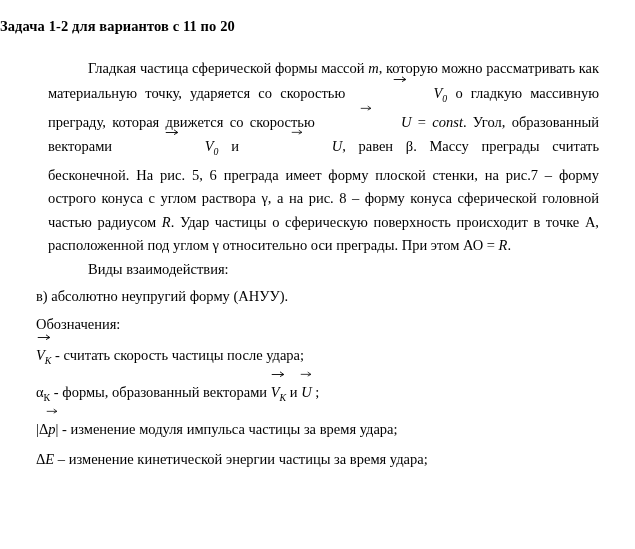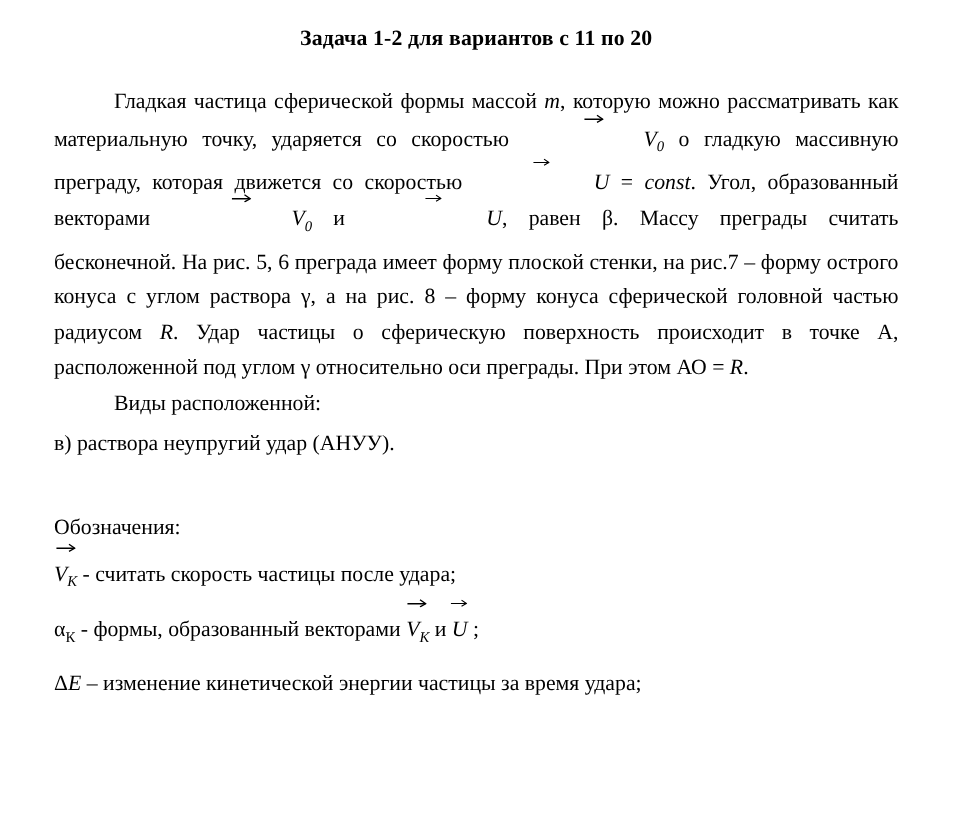--- a/index.html
+++ b/index.html
@@ -15,31 +15,30 @@
     overflow: hidden;
   }
   .page {
     position: relative;
     width: 635px;
     height: 549px;
     padding: 0;
     box-sizing: border-box;
   }
   .title {
-    text-align: center;
     font-weight: bold;
     font-size: 14.5px;
     margin: 18px 0 0 0;
     letter-spacing: 0.1px;
   }
   .body-block {
     margin: 22px 36px 0 36px;
   }
   p.para {
-    margin: 0 0 0 0;
+    margin: 0 0 0 12px;
     font-size: 14.5px;
     line-height: 23.5px;
     text-align: justify;
     text-justify: inter-word;
   }
   p.indent {
     text-indent: 40px;
   }
   .italic { font-style: italic; }
   .sub-up {
@@ -75,21 +74,20 @@
     line-height: 30px;
     white-space: nowrap;
   }
   .list-line {
     font-size: 14.5px;
     line-height: 30px;
   }
   .section-label {
     font-size: 14.5px;
     line-height: 26px;
-    margin-top: 28px;
   }
 </style>
 </head>
 <body>
 
 <div class="page">
 
   <div class="title">Задача 1-2 для вариантов с 11 по 20</div>
 
   <div class="body-block">
@@ -101,40 +99,44 @@
             <line x1="0" y1="4.5" x2="12" y2="4.5" stroke="#000" stroke-width="0.9"></line>
             <polyline points="8.5,1.8 12.3,4.5 8.5,6.6" fill="none" stroke="#000" stroke-width="0.9"></polyline>
           </svg><span class="vec-inner">U</span></span><span> = </span><span class="italic">const</span><span>. Угол, образованный векторами </span><span class="vec"><svg class="arrow" viewBox="0 0 13 7">
             <line x1="0" y1="4.5" x2="12" y2="4.5" stroke="#000" stroke-width="0.9"></line>
             <polyline points="8.5,1.8 12.3,4.5 8.5,6.6" fill="none" stroke="#000" stroke-width="0.9"></polyline>
           </svg><span class="vec-inner"><span>V</span><span class="sub-up">0</span></span></span><span> и </span><span class="vec narrow"><svg class="arrow" viewBox="0 0 13 7">
             <line x1="0" y1="4.5" x2="12" y2="4.5" stroke="#000" stroke-width="0.9"></line>
             <polyline points="8.5,1.8 12.3,4.5 8.5,6.6" fill="none" stroke="#000" stroke-width="0.9"></polyline>
           </svg><span class="vec-inner">U</span></span><span>, равен β. Массу преграды считать бесконечной. На рис. 5, 6 преграда имеет форму плоской стенки, на рис.7 – форму острого конуса с углом раствора γ, а на рис. 8 – форму конуса сферической головной частью радиусом </span><span class="italic">R</span><span>. Удар частицы о сферическую поверхность происходит в точке А, расположенной под углом γ относительно оси преграды. При этом АО = </span><span class="italic">R</span><span>.</span></p>
 
-    <p class="para indent">Виды расположенной:</p>
+    <p class="para indent">Виды взаимодействия:</p>
 
-    <div class="list-line">в) раствора неупругий удар (АНУУ).</div>
+    <div class="list-line">в) абсолютно неупругий форму (АНУУ).</div>
 
     <div class="section-label">Обозначения:</div>
 
     <div class="notations">
 
       <div class="notation-line"><span class="vec"><svg class="arrow" viewBox="0 0 13 7">
               <line x1="0" y1="4.5" x2="12" y2="4.5" stroke="#000" stroke-width="0.9"></line>
               <polyline points="8.5,1.8 12.3,4.5 8.5,6.6" fill="none" stroke="#000" stroke-width="0.9"></polyline>
             </svg><span class="vec-inner"><span>V</span><span class="sub-up">К</span></span></span><span> - считать скорость частицы после удара;</span></div>
 
       <div class="notation-line"><span>α</span><span class="sub-up">К</span><span> - формы, образованный векторами </span><span class="vec"><svg class="arrow" viewBox="0 0 13 7">
               <line x1="0" y1="4.5" x2="12" y2="4.5" stroke="#000" stroke-width="0.9"></line>
               <polyline points="8.5,1.8 12.3,4.5 8.5,6.6" fill="none" stroke="#000" stroke-width="0.9"></polyline>
             </svg><span class="vec-inner"><span>V</span><span class="sub-up">К</span></span></span><span> и </span><span class="vec narrow"><svg class="arrow" viewBox="0 0 13 7">
               <line x1="0" y1="4.5" x2="12" y2="4.5" stroke="#000" stroke-width="0.9"></line>
               <polyline points="8.5,1.8 12.3,4.5 8.5,6.6" fill="none" stroke="#000" stroke-width="0.9"></polyline>
             </svg><span class="vec-inner">U</span></span><span> ;</span></div>
 
 
+      <div class="notation-line"><span class="abs-bars">|</span><span>Δ</span><span class="vec narrow"><svg class="arrow" viewBox="0 0 13 7">
+              <line x1="0" y1="4.5" x2="12" y2="4.5" stroke="#000" stroke-width="0.9"></line>
+              <polyline points="8.5,1.8 12.3,4.5 8.5,6.6" fill="none" stroke="#000" stroke-width="0.9"></polyline>
+            </svg><span class="vec-inner italic">p</span></span><span class="abs-bars">|</span><span> - изменение модуля импульса частицы за время удара;</span></div>
 
       <div class="notation-line"><span>Δ</span><span class="italic">E</span><span> – изменение кинетической энергии частицы за время удара;</span></div>
 
     </div>
   </div>
 </div>
 
 </body></html>

